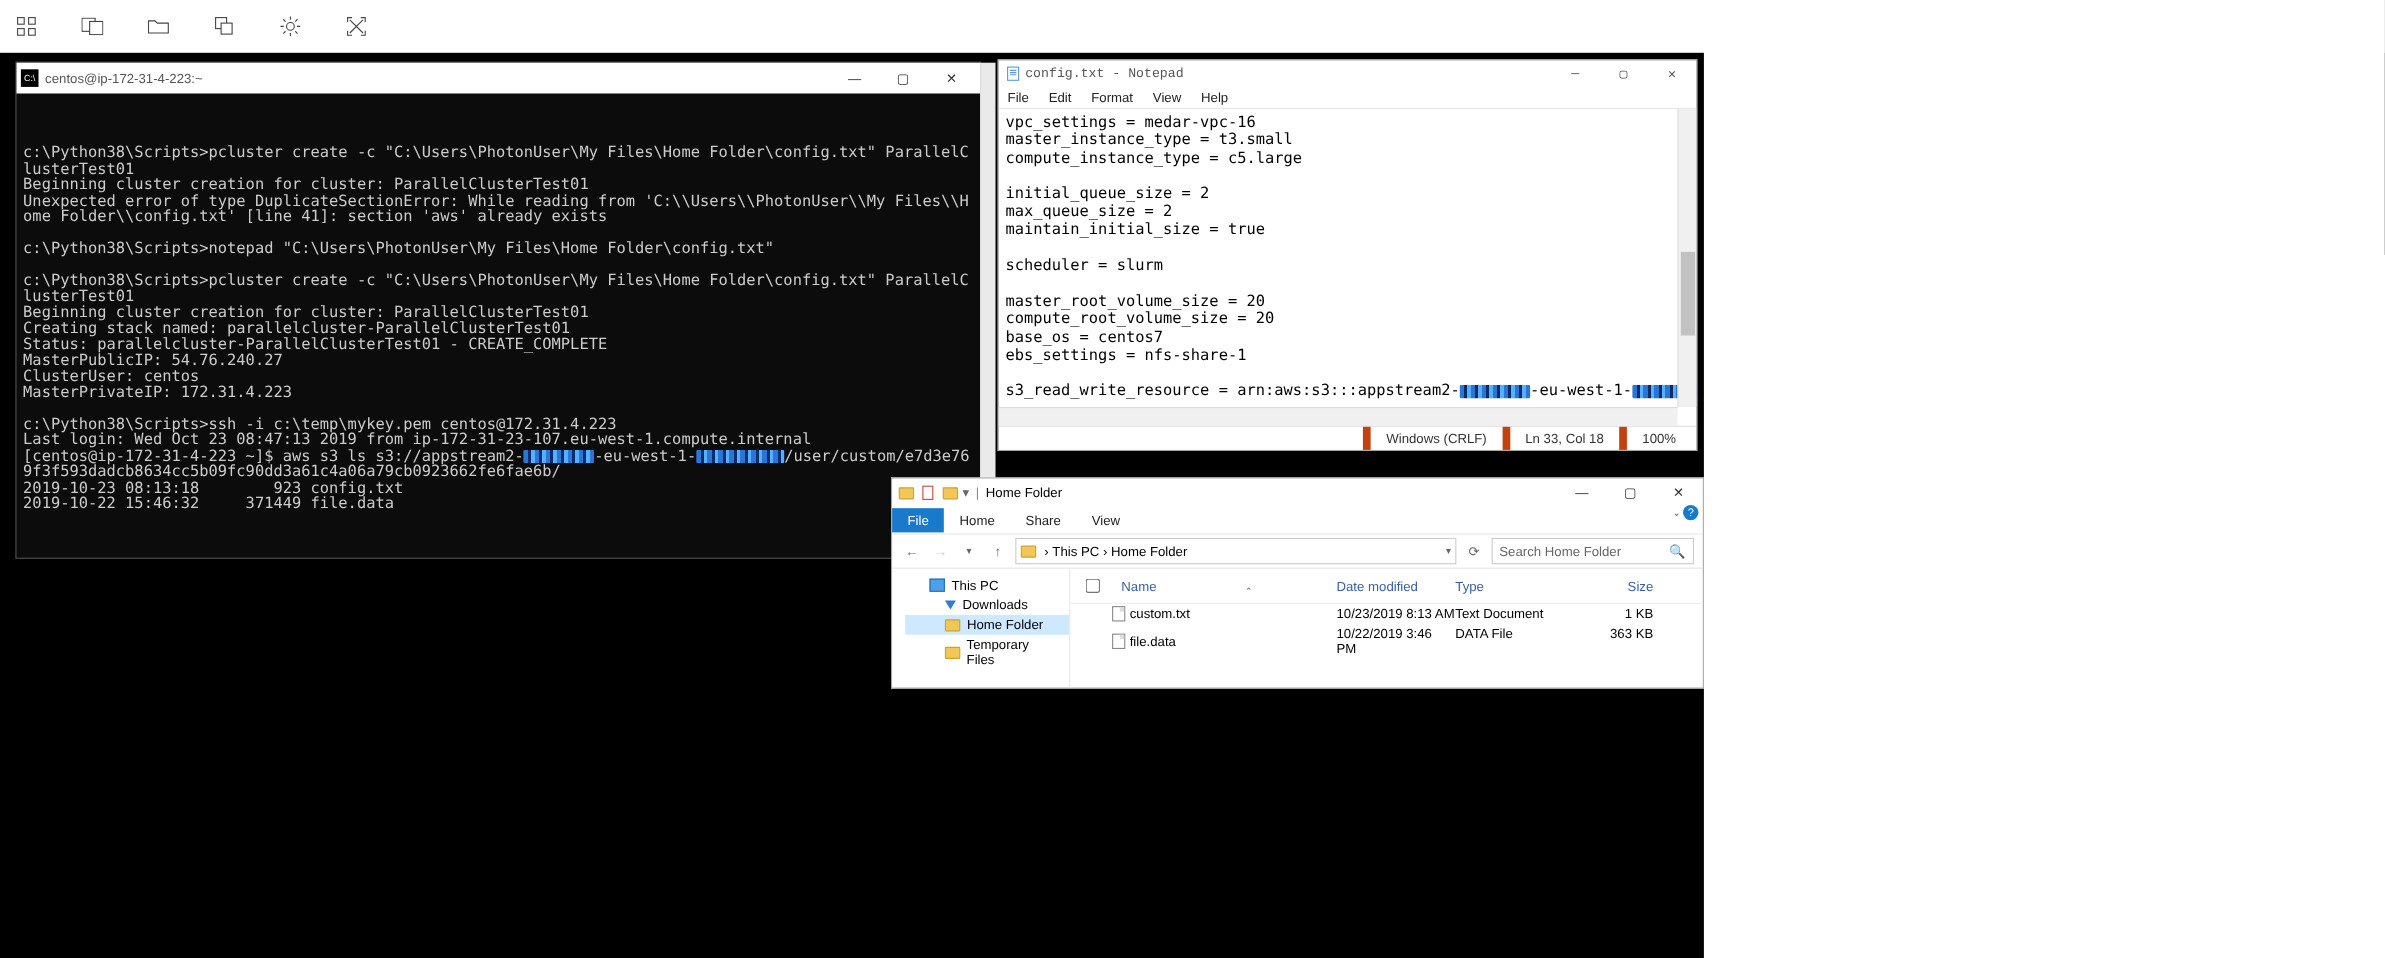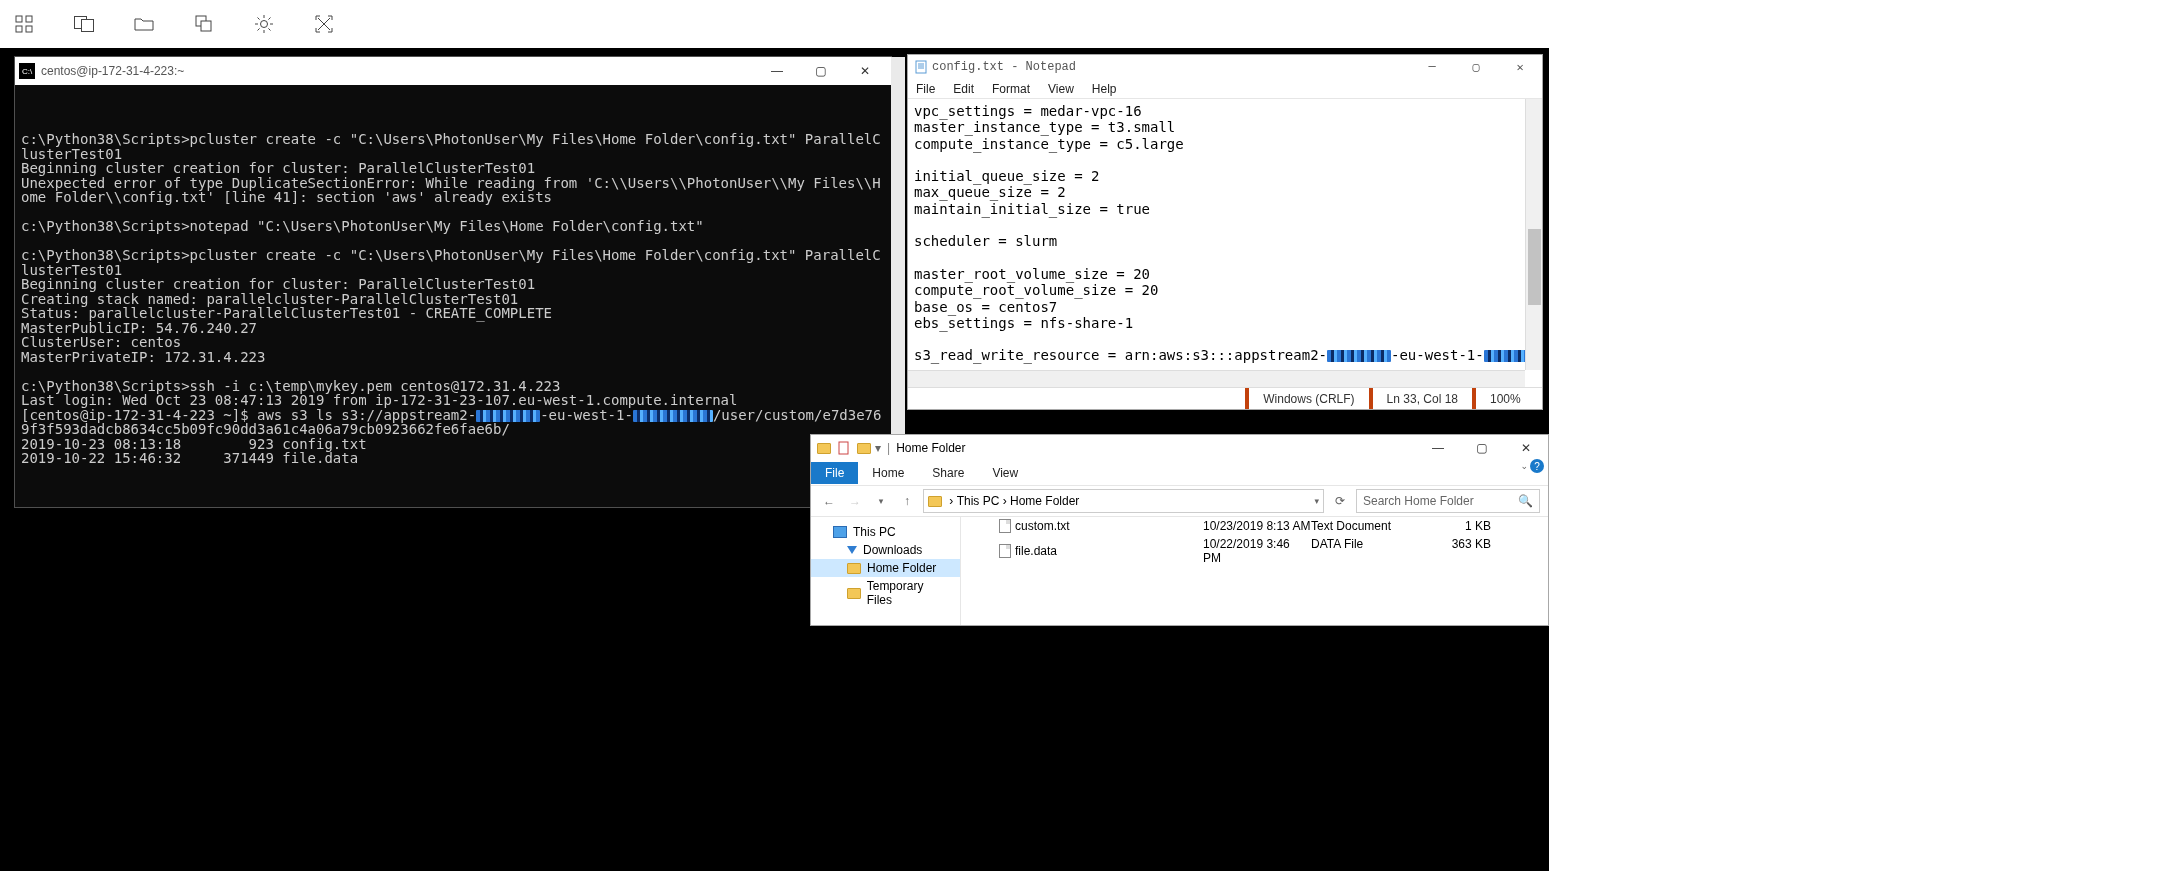--- a/index.html
+++ b/index.html
@@ -157,21 +157,21 @@
 .notepad .statusbar {
   height: 22px;
   display: flex;
   align-items: center;
   justify-content: flex-end;
   font-size: 12px;
   color: #333;
   border-top: 1px solid #ddd;
 }
 .notepad .statusbar .cell {
-  border-left: 4px solid #c2410c;
+  border-left: 7px solid #c2410c;
   padding: 0 14px;
   height: 100%;
   display: flex; align-items: center;
   min-width: 100px;
 }
 
 .explorer {
   position: absolute;
   left: 810px;
   top: 434px;
@@ -230,20 +230,21 @@
   height: 24px;
   border: 1px solid #ccc;
   display:flex; align-items:center;
   padding: 0 6px;
   color:#666;
   justify-content: space-between;
 }
 .explorer .main {
   display: flex;
   height: calc(100% - 26px - 24px - 32px);
+  padding-left: 12px;
 }
 .explorer .tree {
   width: 150px;
   border-right: 1px solid #e6e6e6;
   padding: 6px 0;
 }
 .explorer .tree .node {
   display:flex; align-items:center;
   padding: 2px 10px 2px 22px;
   gap:6px;
@@ -477,20 +478,32 @@
         <div class="node sel" style="padding-left:36px">
           <span class="folder-ico"></span>
           <span>Home Folder</span>
         </div>
         <div class="node" style="padding-left:36px">
           <span class="folder-ico"></span>
           <span>Temporary Files</span>
         </div>
       </div>
     <div class="listing">
+      <div class="colheaders">
+        <div class="col col-name"><input type="checkbox" style="margin-right: 8px; margin-left: -24px;">&nbsp;<span>Name</span><span style="color:#666;font-size:8px;margin:10px auto 0 auto">⌃</span></div>
+        <div class="col col-date">
+            <span>Date modified</span>
+          </div>
+        <div class="col col-type">
+            <span>Type</span>
+          </div>
+        <div class="col col-size">
+            <span>Size</span>
+          </div>
+      </div>
       <div id="ex-rows">
     <div class="row">
       <div class="col col-name" style="padding-left:28px">
               <span class="file-ico"></span>
               <span>custom.txt</span>
             </div>
       <div class="col col-date">10/23/2019 8:13 AM</div>
       <div class="col col-type">Text Document</div>
       <div class="col col-size">1 KB</div>
     </div>

